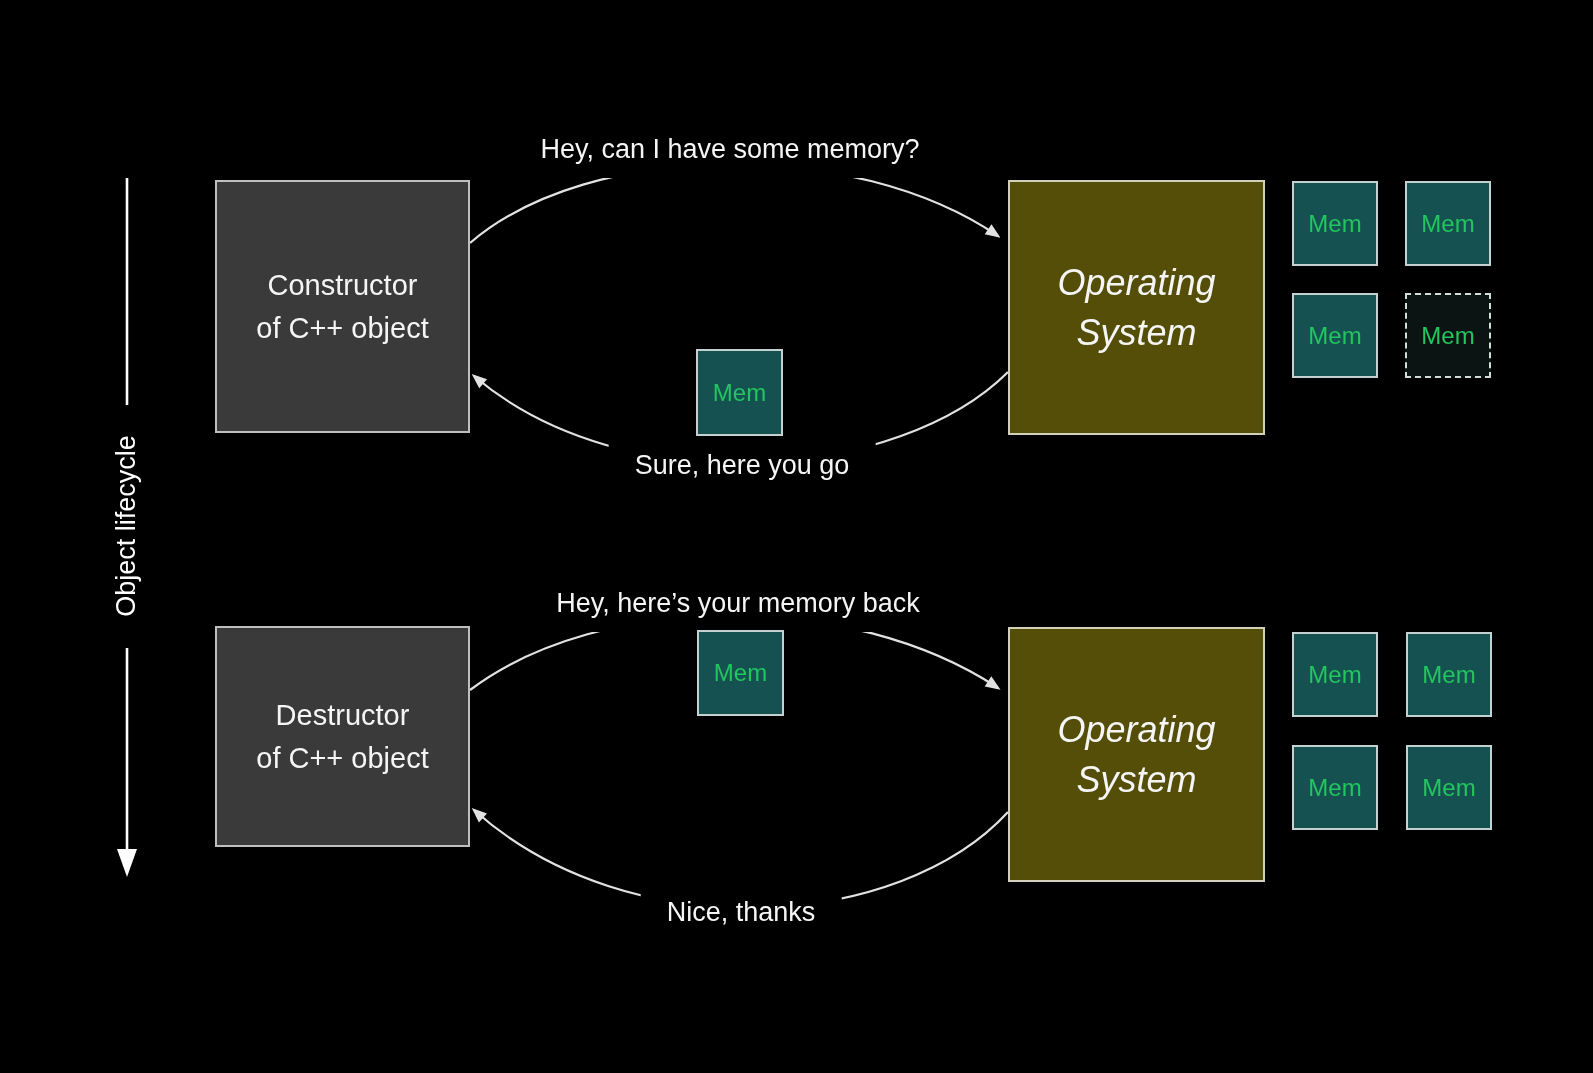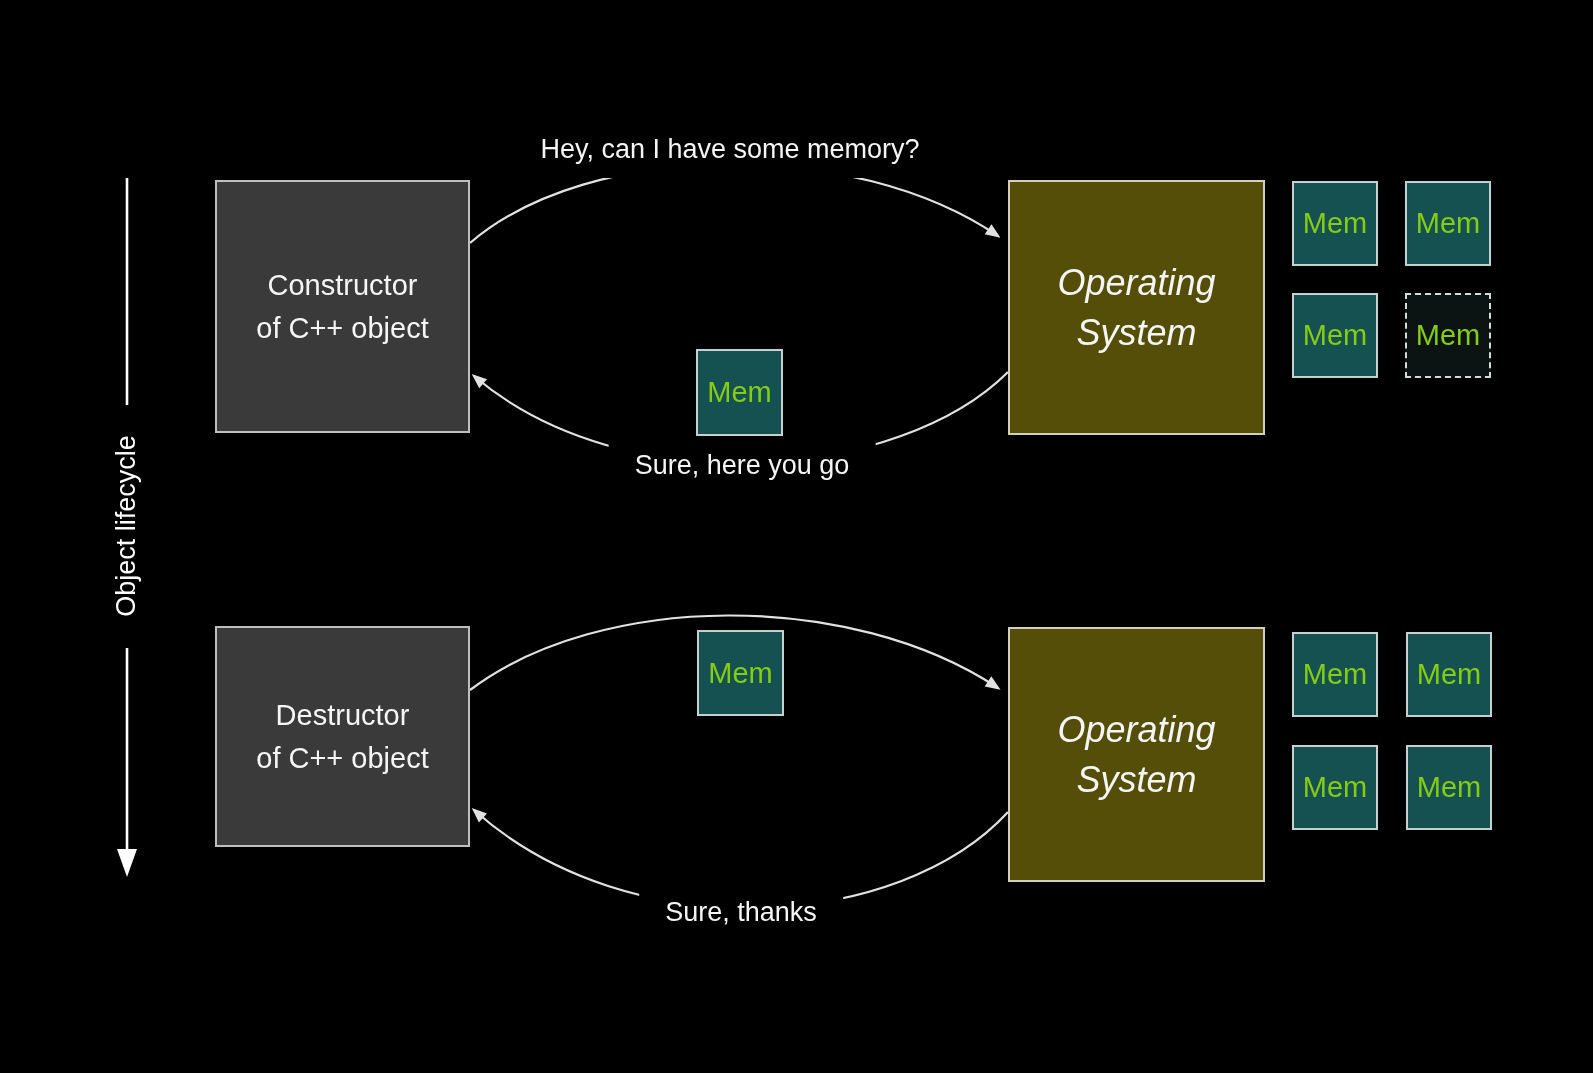--- a/index.html
+++ b/index.html
@@ -37,21 +37,21 @@
   .obj-box{
     background:var(--object-box-fill);border:2px solid var(--object-box-border);
     font-size:29px;line-height:1.45;
   }
   .os-box{
     background:var(--os-box-fill);border:2px solid var(--os-box-border);
     font-size:36px;line-height:1.38;font-style:italic;
   }
   .mem{
     background:var(--memory-fill);border:2px solid var(--memory-border);
-    font-size:29px;color:#84cc16;
+    font-size:24px;color:#22c55e;
   }
   .mem.empty{
     background:var(--memory-empty-fill);border:2px dashed #d5dcdc;
   }
   .box-label{white-space:pre-line;}
   #constructor-box{left:215px;top:180px;width:255px;height:253px;}
   #destructor-box{left:215px;top:626px;width:255px;height:221px;}
   #os-box-top{left:1008px;top:180px;width:257px;height:255px;}
   #os-box-bottom{left:1008px;top:627px;width:257px;height:255px;}
   #mem-chip-top{left:696px;top:349px;width:87px;height:87px;}
@@ -95,21 +95,22 @@
 
     <path class="flow" d="M 1008,812 C 900,930 630,950 474,810" marker-end="url(#ah)"></path>
 
     <line class="axis" x1="127" y1="178" x2="127" y2="405"></line>
     <line class="axis" x1="127" y1="648" x2="127" y2="852"></line>
     <polygon class="axis-head" points="127,877 117,849 137,849"></polygon>
   </svg>
 
   <div class="msg" id="msg-request-top">Hey, can I have some memory?</div>
   <div class="msg" id="msg-response-top">Sure, here you go</div>
-  <div class="msg" id="msg-response-bottom">Sure, thanks</div>
+  <div class="msg" id="msg-request-bottom">Hey, here’s your memory back</div>
+  <div class="msg" id="msg-response-bottom">Nice, thanks</div>
 
   <div id="lifecycle-label">Object lifecycle</div>
 
   <div class="box obj-box" id="constructor-box">
     <span class="box-label">Constructor
 of C++ object</span>
   </div>
   <div class="box os-box" id="os-box-top">
     <span class="box-label">Operating
 System</span>

